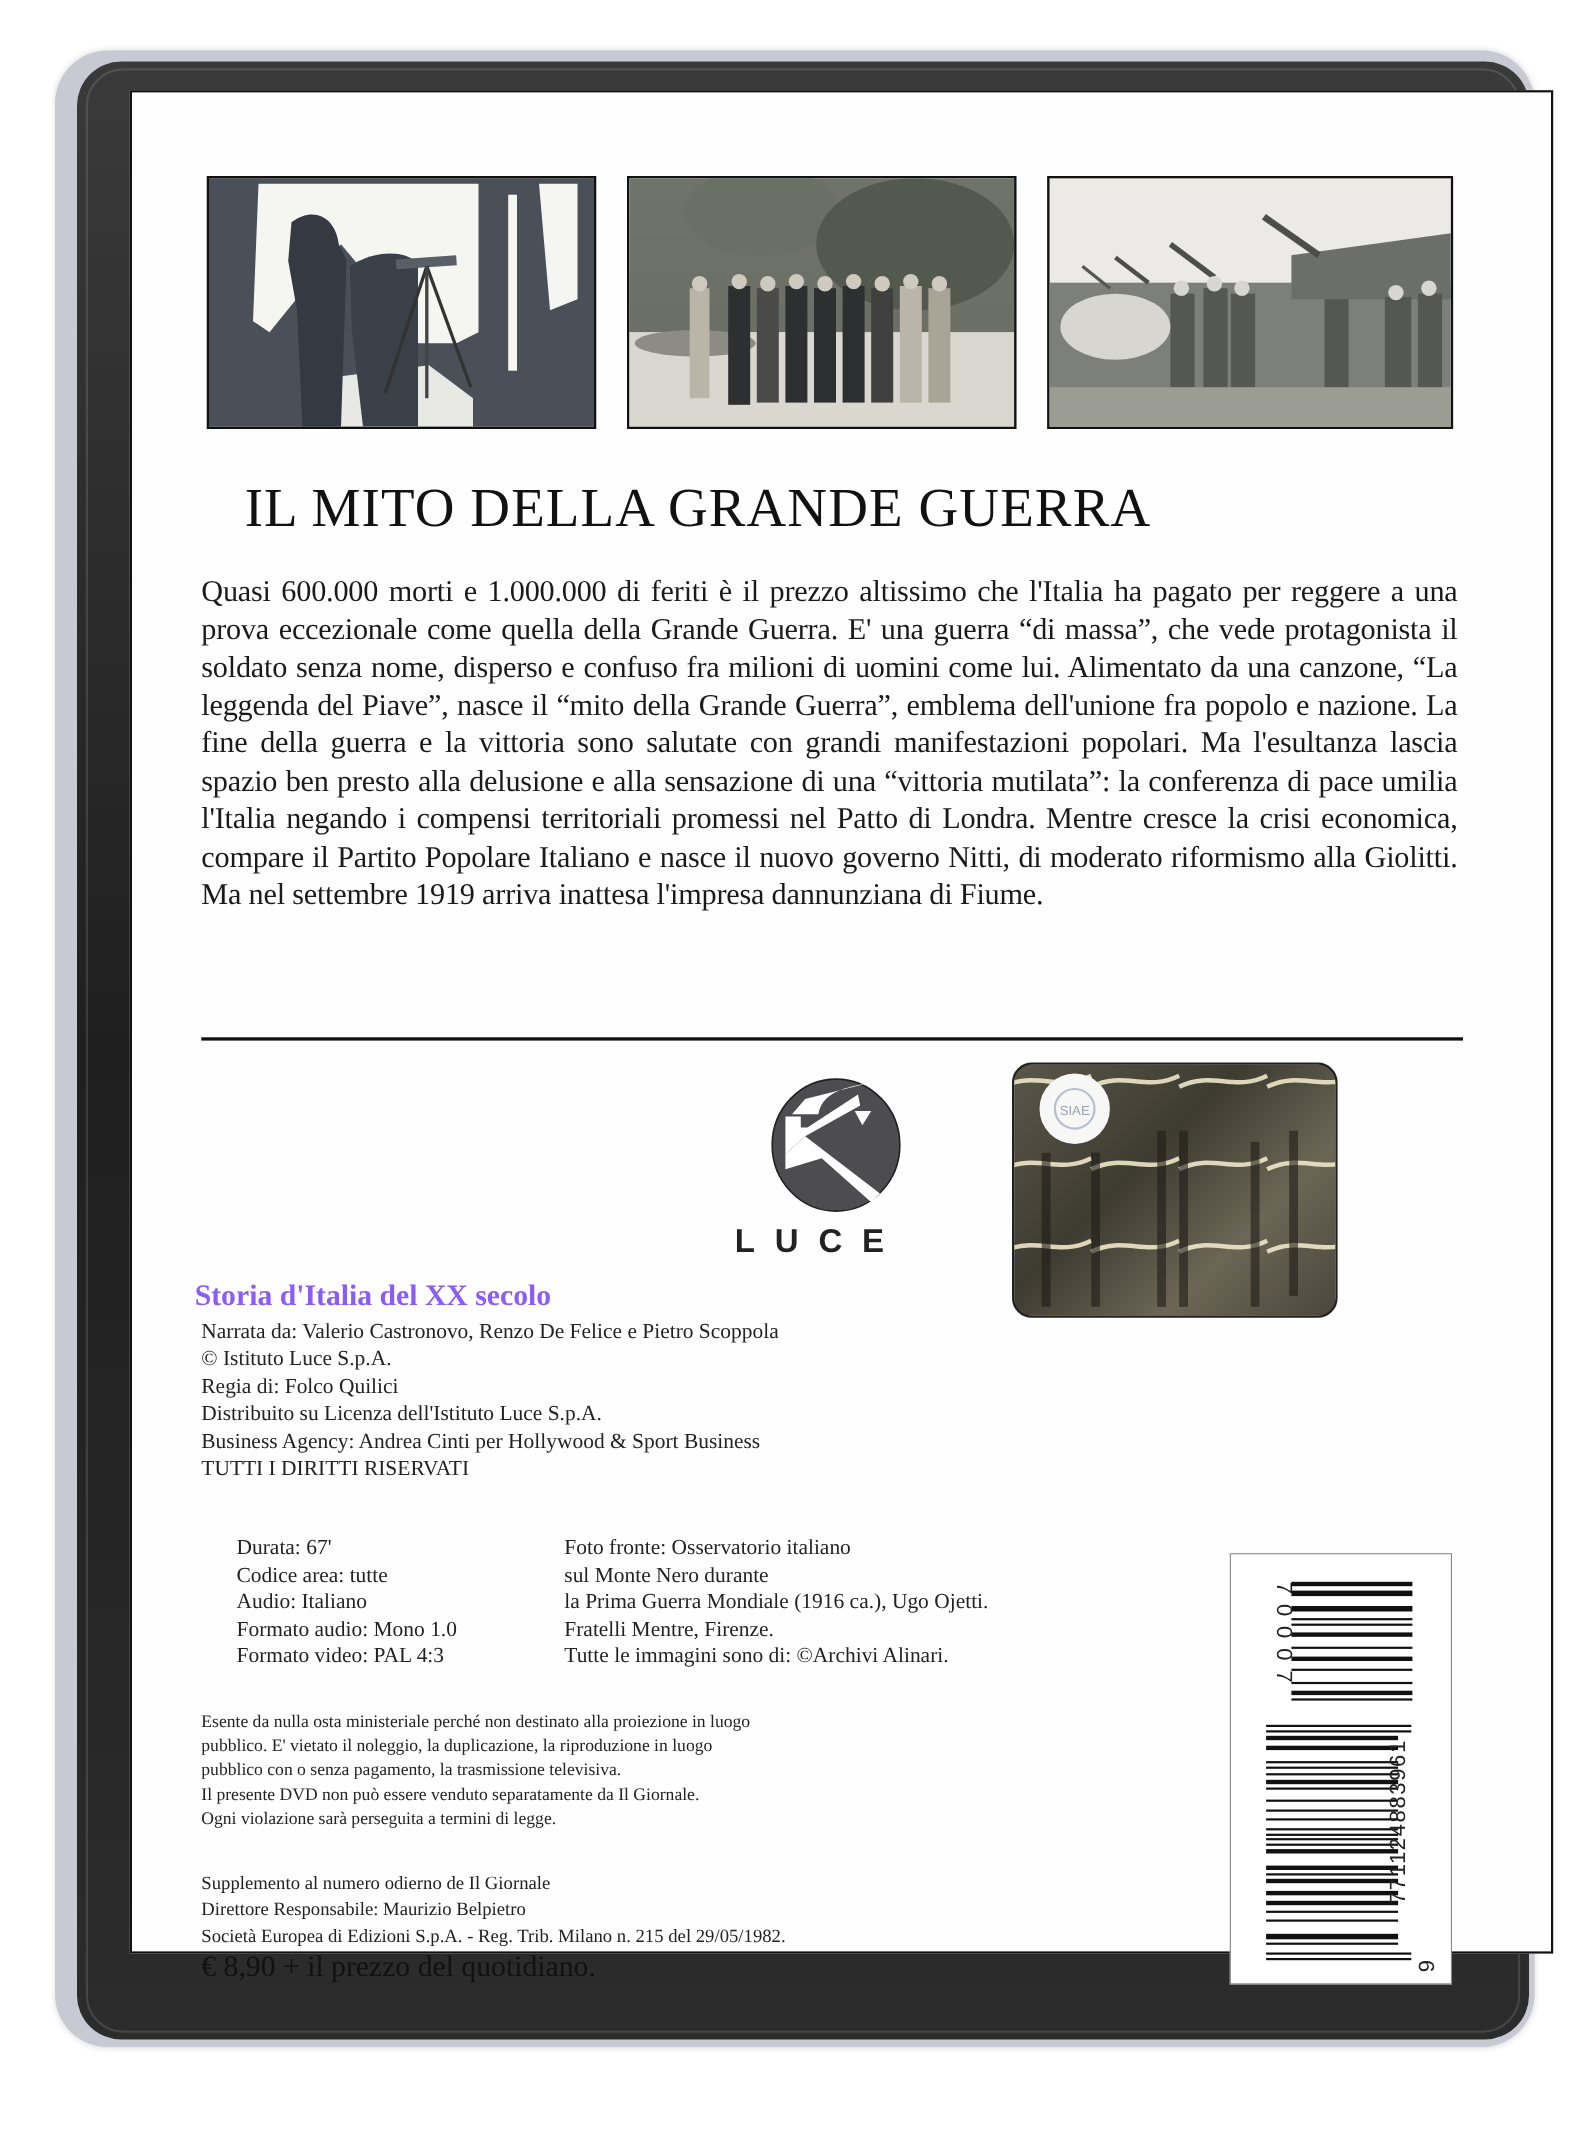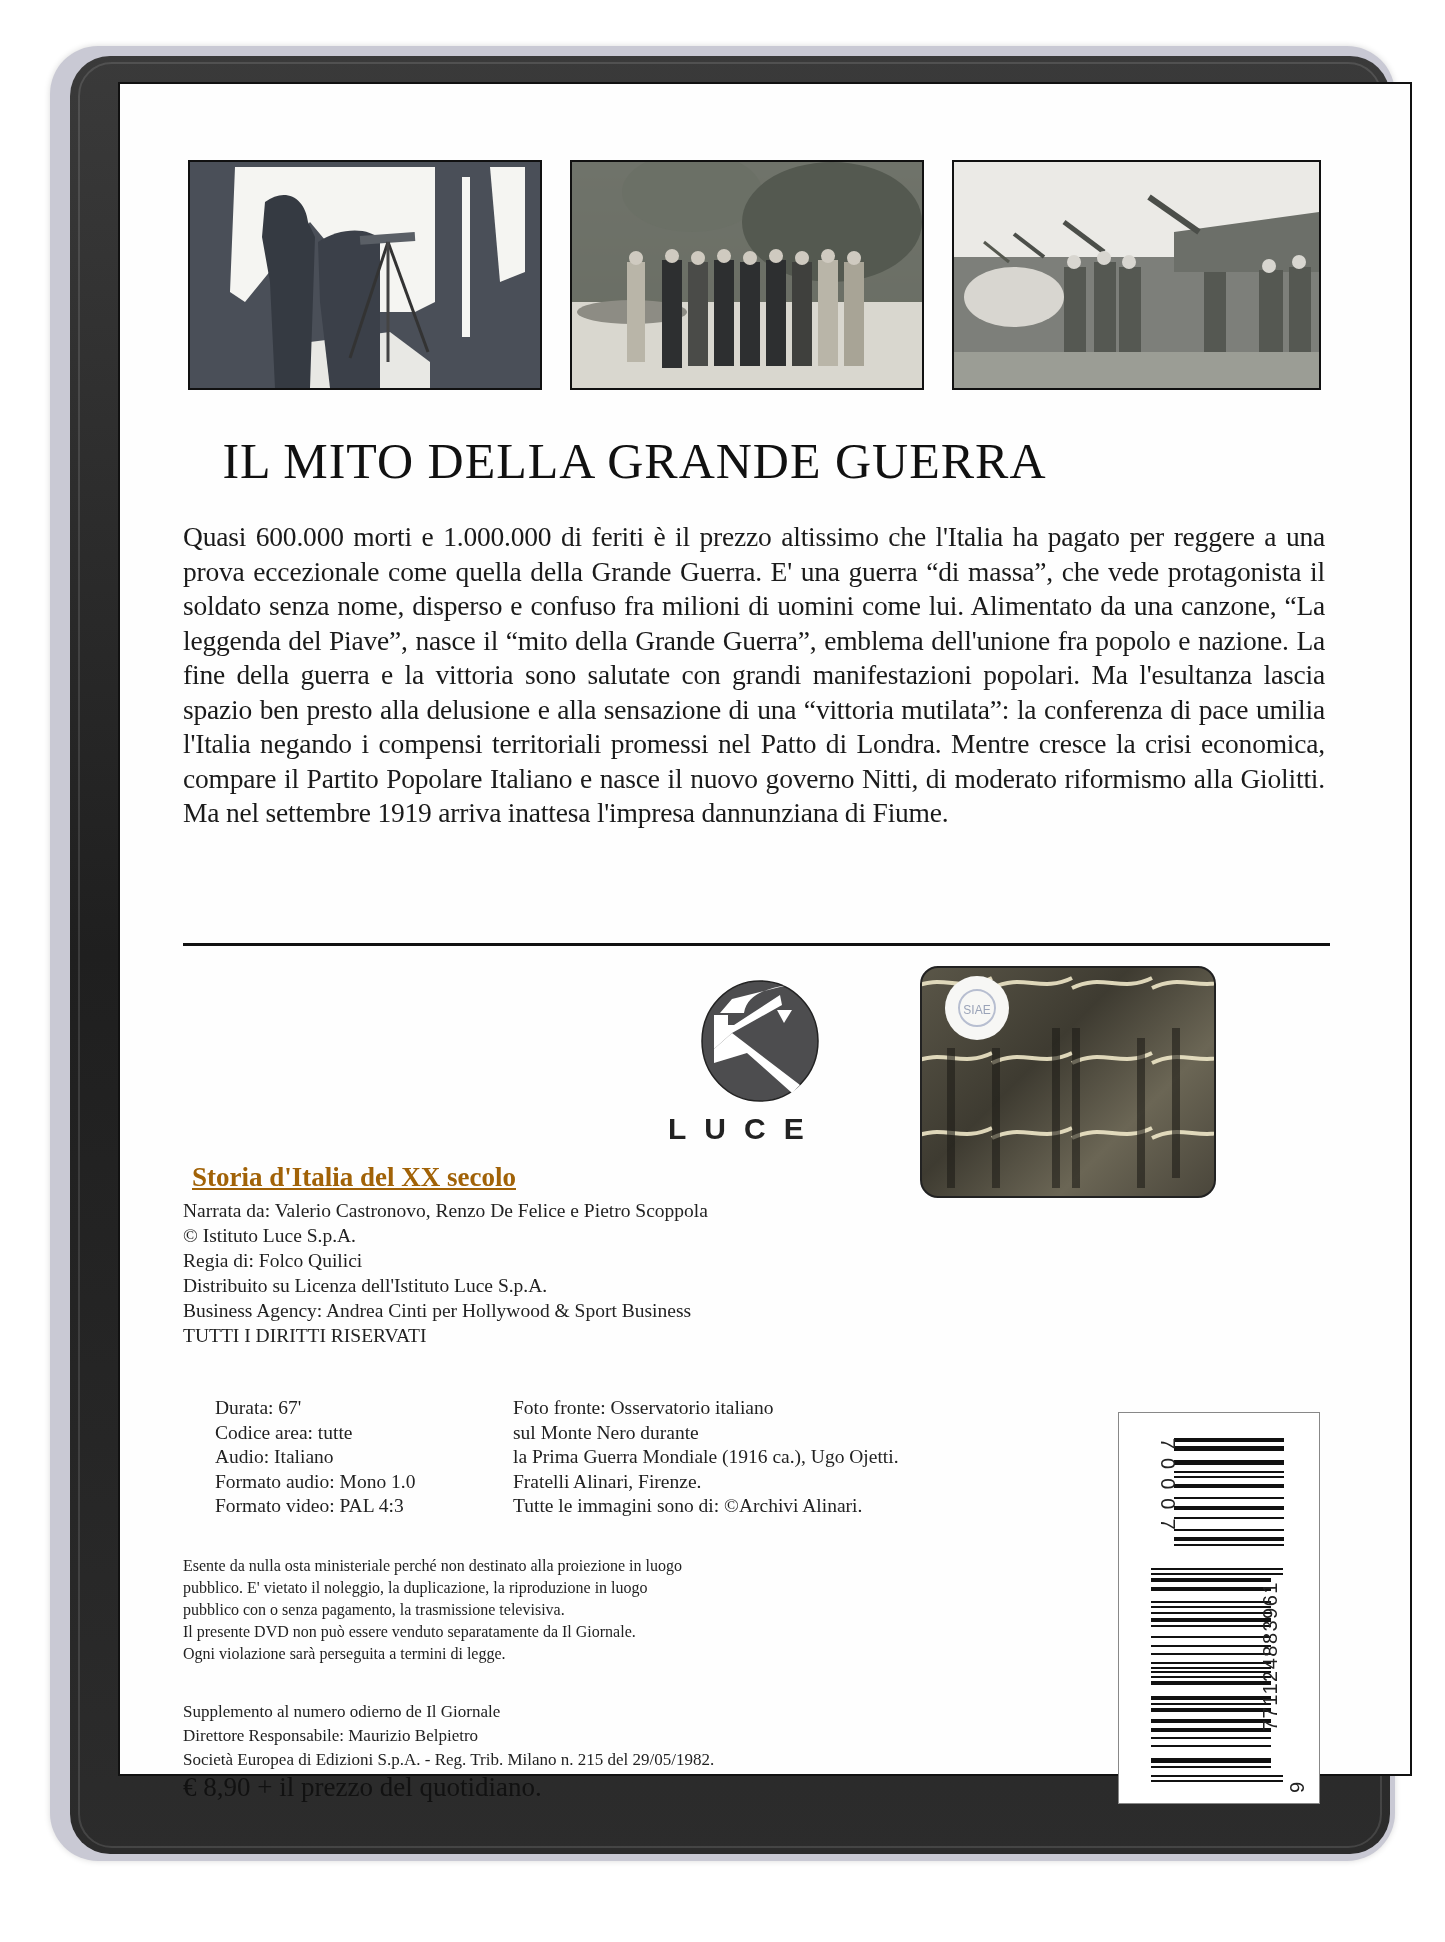--- a/index.html
+++ b/index.html
@@ -61,21 +61,21 @@
 
   
   .hologram {
     position: absolute; left: 920px; top: 966px; width: 292px; height: 228px;
     border-radius: 18px; overflow: hidden; border: 2px solid #222;
     background: linear-gradient(135deg, #5a5648 0%, #3e3b31 40%, #6b6655 70%, #4a463b 100%);
   }
   .hologram svg { width: 100%; height: 100%; display: block; }
 
   .series-title {
-    position: absolute; left: 192px; top: 1162px; font-size: 27px; font-weight: bold; color: #a16207; text-decoration: underline;
+    position: absolute; left: 177px; top: 1162px; font-size: 27px; font-weight: bold; color: #8b5cf6;
   }
   .credits {
     position: absolute; left: 183px; top: 1198px; font-size: 19.5px; line-height: 25px; color: #222;
   }
   .credits div { white-space: nowrap; }
 
   .specs {
     position: absolute; left: 183px; top: 1396px; font-size: 19.5px; line-height: 24.5px; color: #222; margin-left: 32px;
   }
   .photo-credits {
@@ -250,21 +250,21 @@
   <div>Codice area: tutte</div>
   <div>Audio: Italiano</div>
   <div>Formato audio: Mono 1.0</div>
   <div>Formato video: PAL 4:3</div>
 </div>
 
 <div class="photo-credits">
   <div>Foto fronte: Osservatorio italiano</div>
   <div>sul Monte Nero durante</div>
   <div>la Prima Guerra Mondiale (1916 ca.), Ugo Ojetti.</div>
-  <div>Fratelli Alinari, Firenze.</div>
+  <div>Fratelli Mentre, Firenze.</div>
   <div>Tutte le immagini sono di: ©Archivi Alinari.</div>
 </div>
 
 <div class="legal">
   <div>Esente da nulla osta ministeriale perché non destinato alla proiezione in luogo</div>
   <div>pubblico. E' vietato il noleggio, la duplicazione, la riproduzione in luogo</div>
   <div>pubblico con o senza pagamento, la trasmissione televisiva.</div>
   <div>Il presente DVD non può essere venduto separatamente da Il Giornale.</div>
   <div>Ogni violazione sarà perseguita a termini di legge.</div>
 </div>

